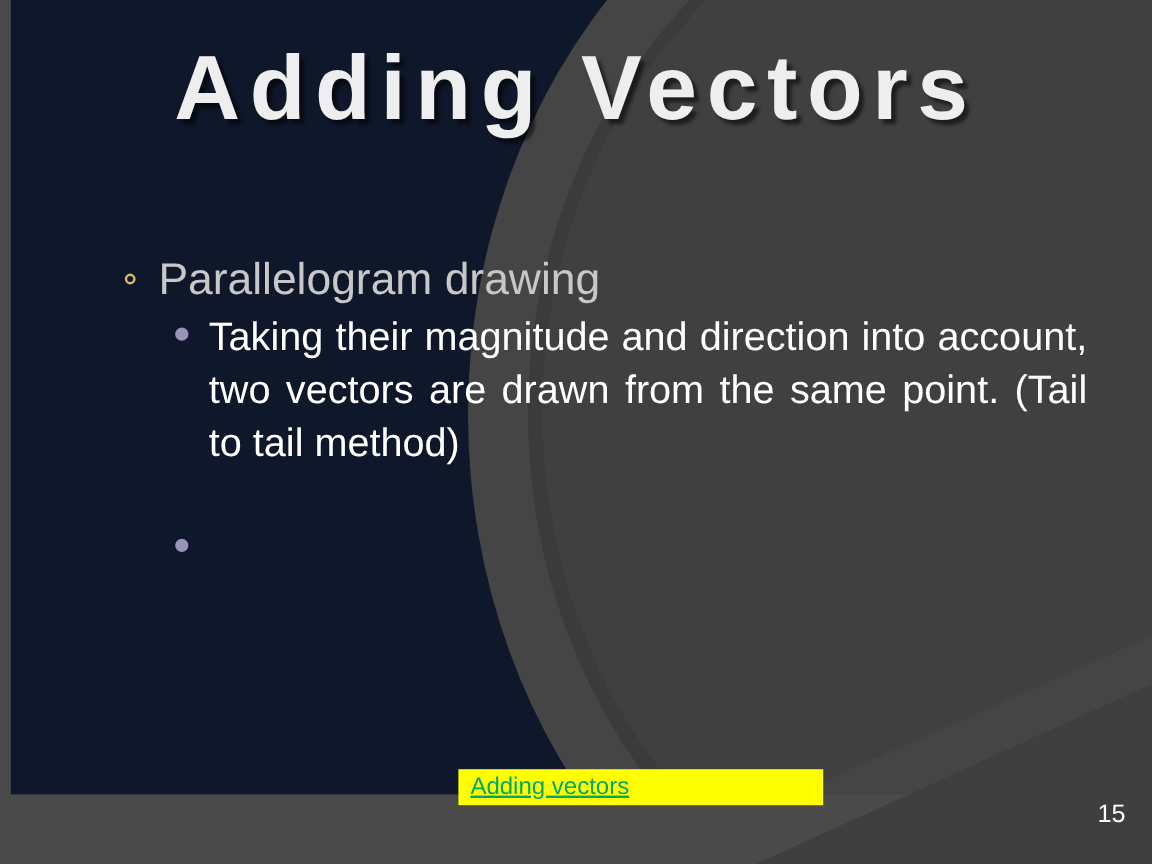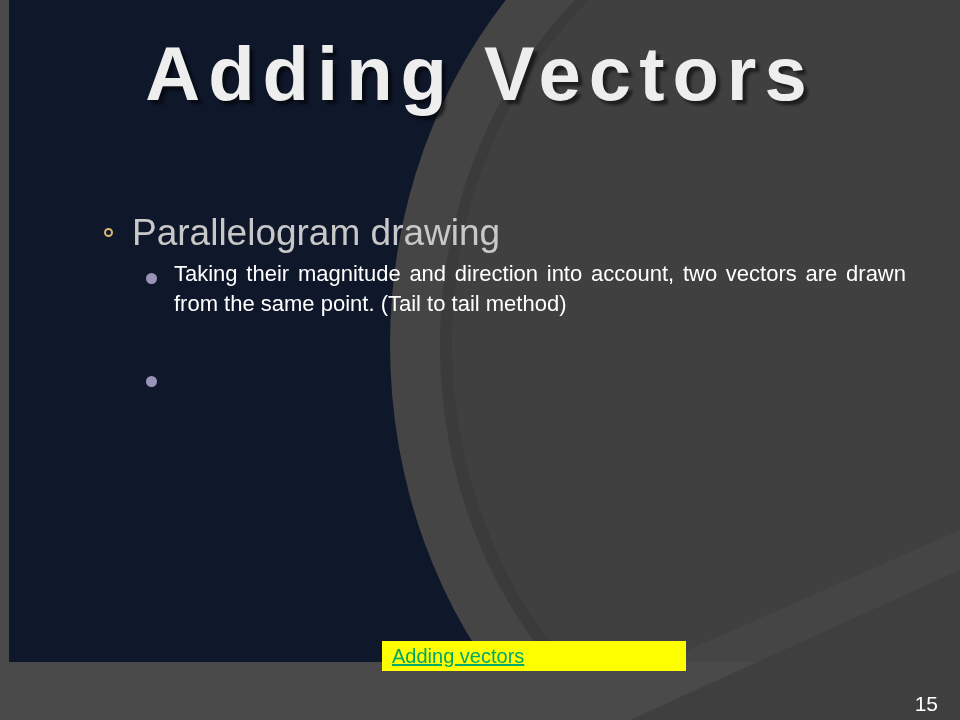--- a/index.html
+++ b/index.html
@@ -120,21 +120,21 @@
     width: 9px;
     height: 9px;
     border-radius: 50%;
     border: 2px solid #d8b870;
     box-sizing: border-box;
   }
 
   .lvl2 {
     position: relative;
     padding-left: 78px;
-    font-size: 22px;
+    font-size: 33px;
     line-height: 1.33;
     text-align: justify;
     margin-bottom: 0;
   }
   .lvl2 .marker {
     position: absolute;
     left: 50px;
     top: 14px;
     width: 11px;
     height: 11px;
@@ -159,21 +159,21 @@
     color: #00a86b;
     font-size: 20px;
     text-decoration: underline;
     padding-left: 10px;
     font-family: "Liberation Sans", sans-serif;
   }
 
   .page-number {
     position: absolute;
     right: 22px;
-    bottom: 4px;
+    bottom: 29px;
     color: #ffffff;
     font-size: 21px;
   }
 </style>
 </head>
 <body>
 
 <div class="slide">
 
   <div class="bg-arc-outer"></div>

